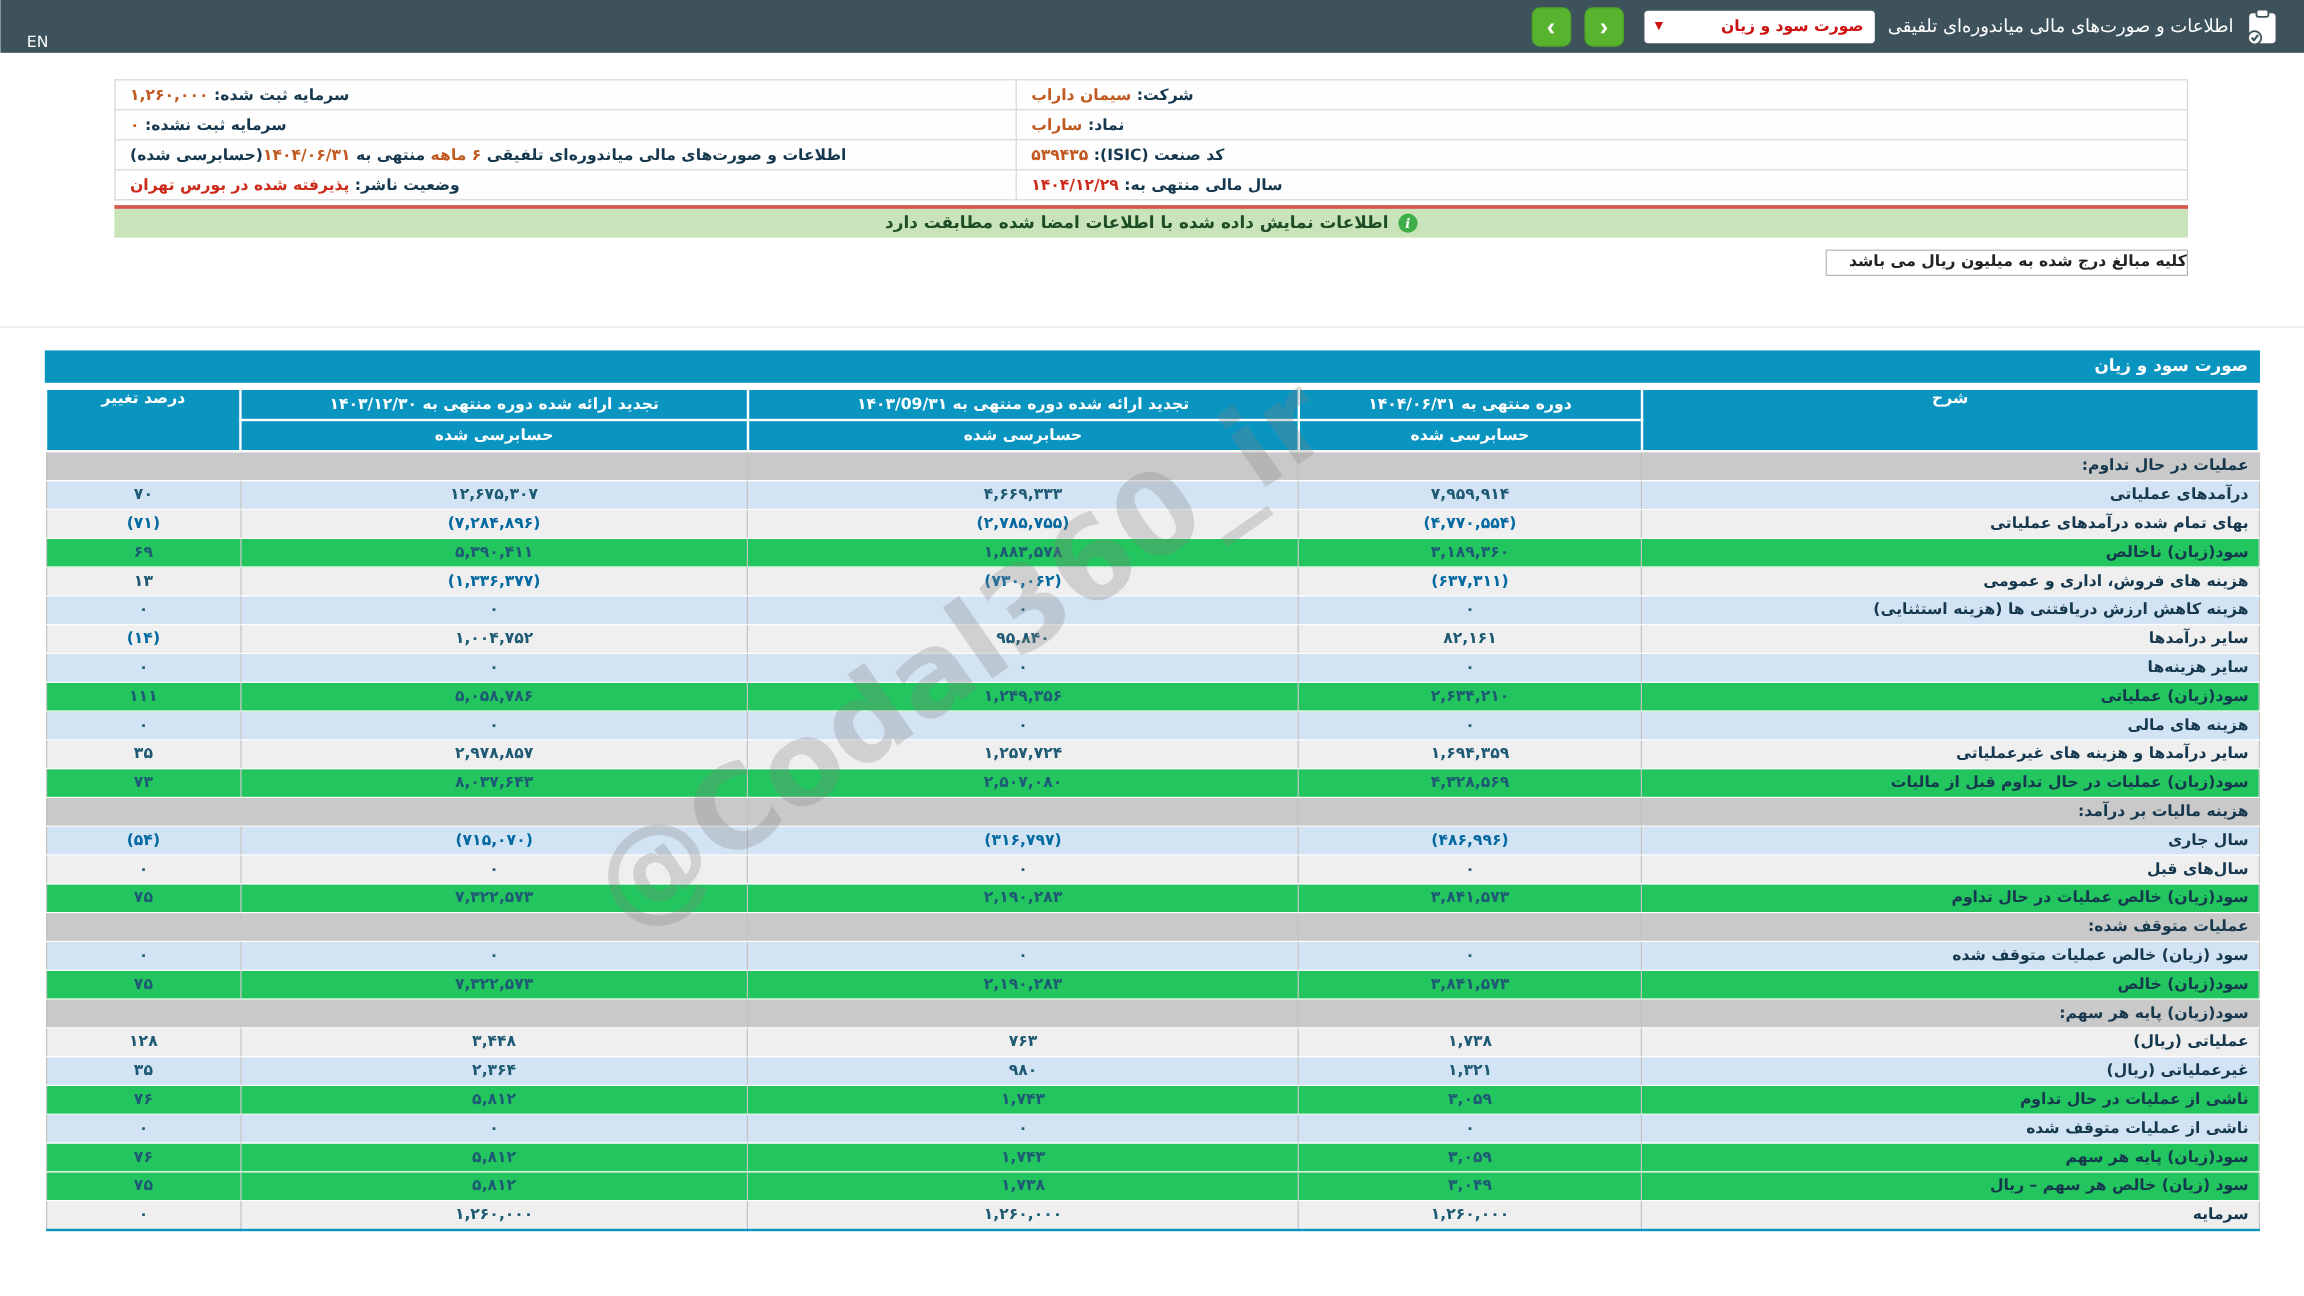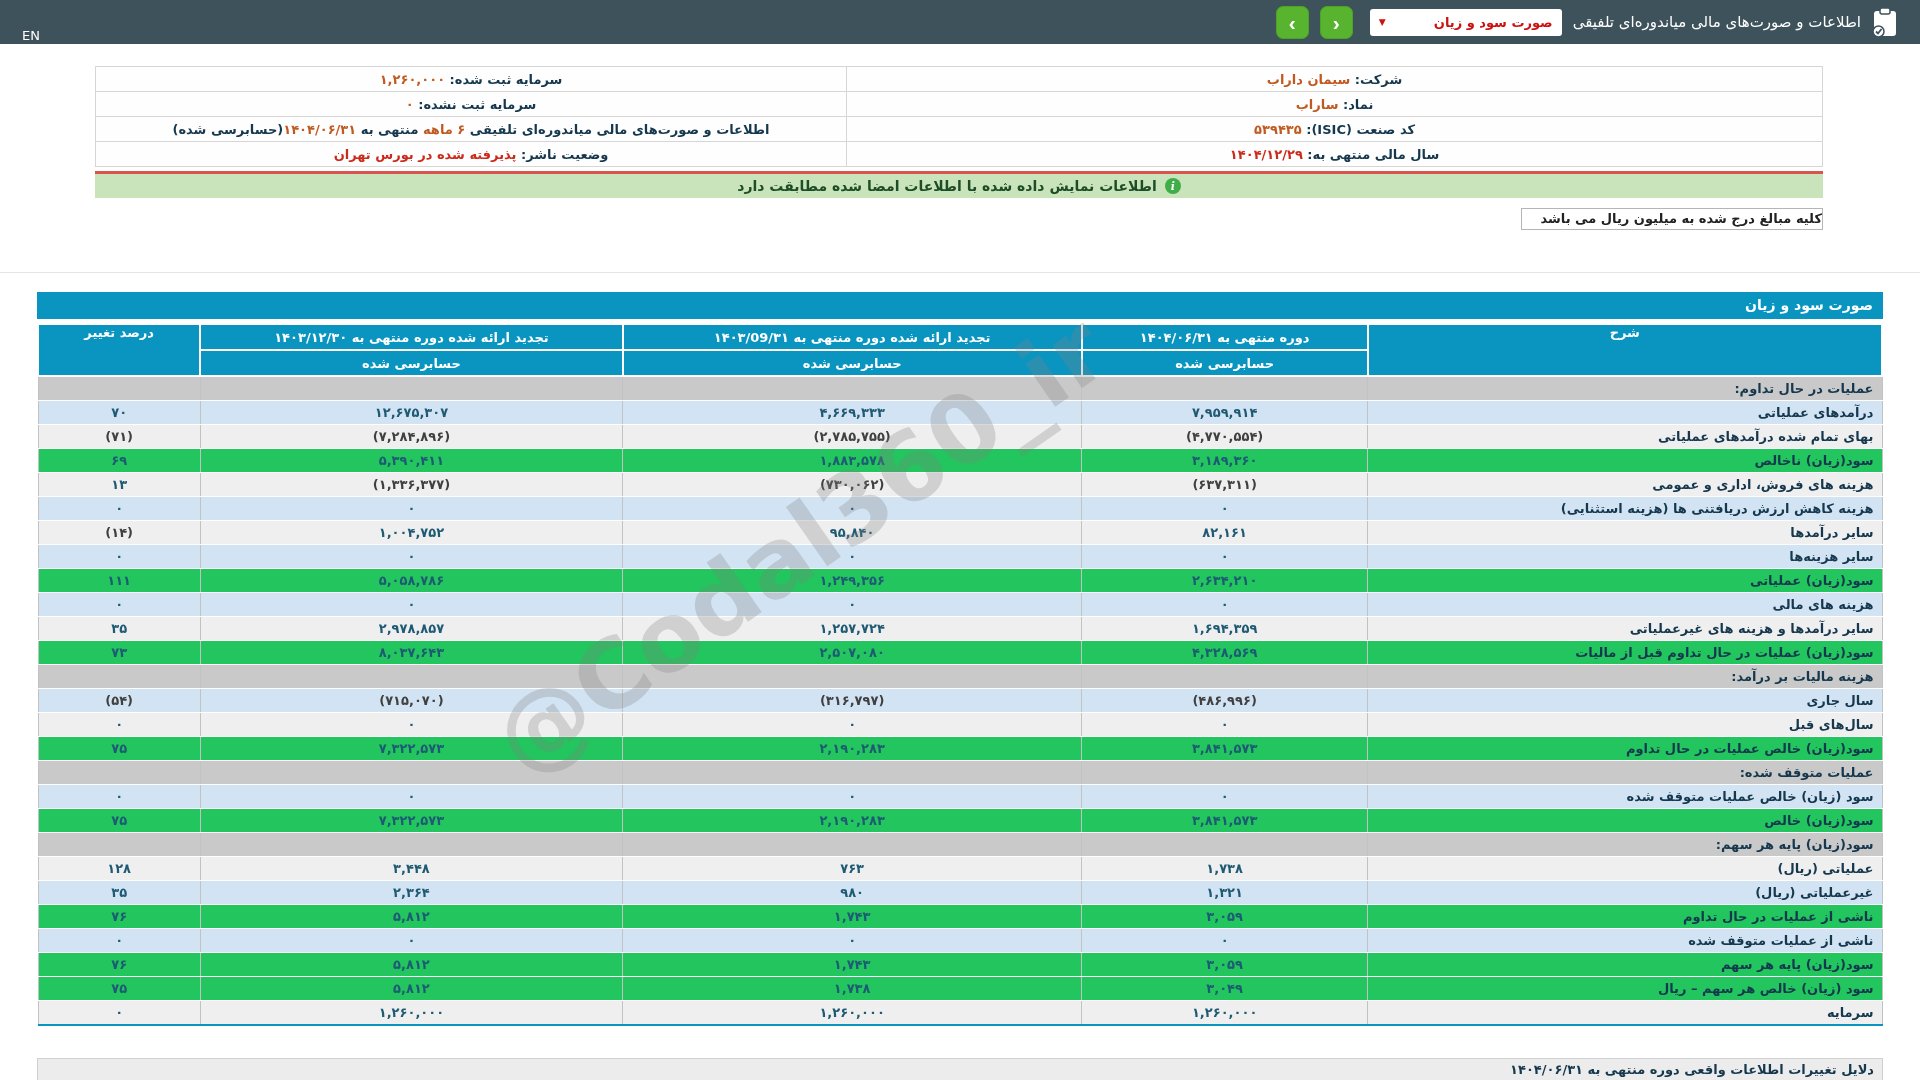--- a/index.html
+++ b/index.html
@@ -27,21 +27,21 @@
     color:#fff;font-size:21px;font-weight:700;line-height:29px;text-align:center;
     cursor:pointer;direction:ltr;padding:0;
   }
   .lang-toggle{color:#fff;font-size:13px;cursor:pointer;margin-top:27px;}
   
   .info-table{
     margin:22px 97px 0;width:1728px;border-collapse:collapse;table-layout:fixed;
   }
   .info-table td{
     border:1px solid #d6d6d6;height:24px;font-size:13px;padding:0 12px;
-    text-align:center;background:#fefefe;white-space:nowrap;overflow:hidden;
+    text-align:left;background:#fefefe;white-space:nowrap;overflow:hidden;
   }
   .cell-r{width:56.7%;}
   .cell-l{width:43.3%;}
   .lbl{color:#16384e;font-weight:700;}
   .v-orange{color:#c05a21;font-weight:700;}
   .v-red{color:#cc2a1a;font-weight:700;}
   
   .banner{
     margin:4px 97px 0;width:1728px;box-sizing:border-box;
     border-top:3px solid #d9534f;background:#c9e3ba;height:27px;
@@ -72,21 +72,21 @@
   }
   .th-span{vertical-align:top;padding-top:5px;}
   .fin-table td{
     height:23px;font-size:13px;padding:0;
     border-top:1px solid #fdfdfd;border-bottom:1px solid #fdfdfd;
     border-left:1px solid #c2c2c2;border-right:1px solid #c2c2c2;
   }
   .fin-table{border-bottom:2px solid #0a95c1;}
   .desc-cell{text-align:right;padding-right:8px !important;color:#16384e;font-weight:700;}
   .num-cell{text-align:center;color:#1e5a73;font-weight:700;direction:ltr;unicode-bidi:isolate;}
-  .neg{color:#404040;}
+  .neg{color:#0369a1;}
   .row-blue td{background:#d2e4f3;}
   .row-white td{background:#efefef;}
   .row-yellow td{background:#22c55e;}
   .row-section td{background:#c9c9c9;}
   
   .footer-bar{
     margin-top:32px;background:#ececec;border:1px solid #d0d0d0;height:21px;
     line-height:21px;font-size:13px;font-weight:700;color:#16384e;padding-right:8px;
   }
   
@@ -361,17 +361,16 @@
         <tr class="row-white">
           <td class="desc-cell">سرمایه</td>
           <td class="num-cell">۱,۲۶۰,۰۰۰</td>
           <td class="num-cell">۱,۲۶۰,۰۰۰</td>
           <td class="num-cell">۱,۲۶۰,۰۰۰</td>
           <td class="num-cell">۰</td>
         </tr>
       </tbody>
   </table>
 
-  <div class="footer-bar">دلایل تغییرات اطلاعات واقعی دوره منتهی به ۱۴۰۴/۰۶/۳۱</div>
 
 </div>
 
 <div class="watermark">@Codal360_ir</div>
 
 </body></html>

